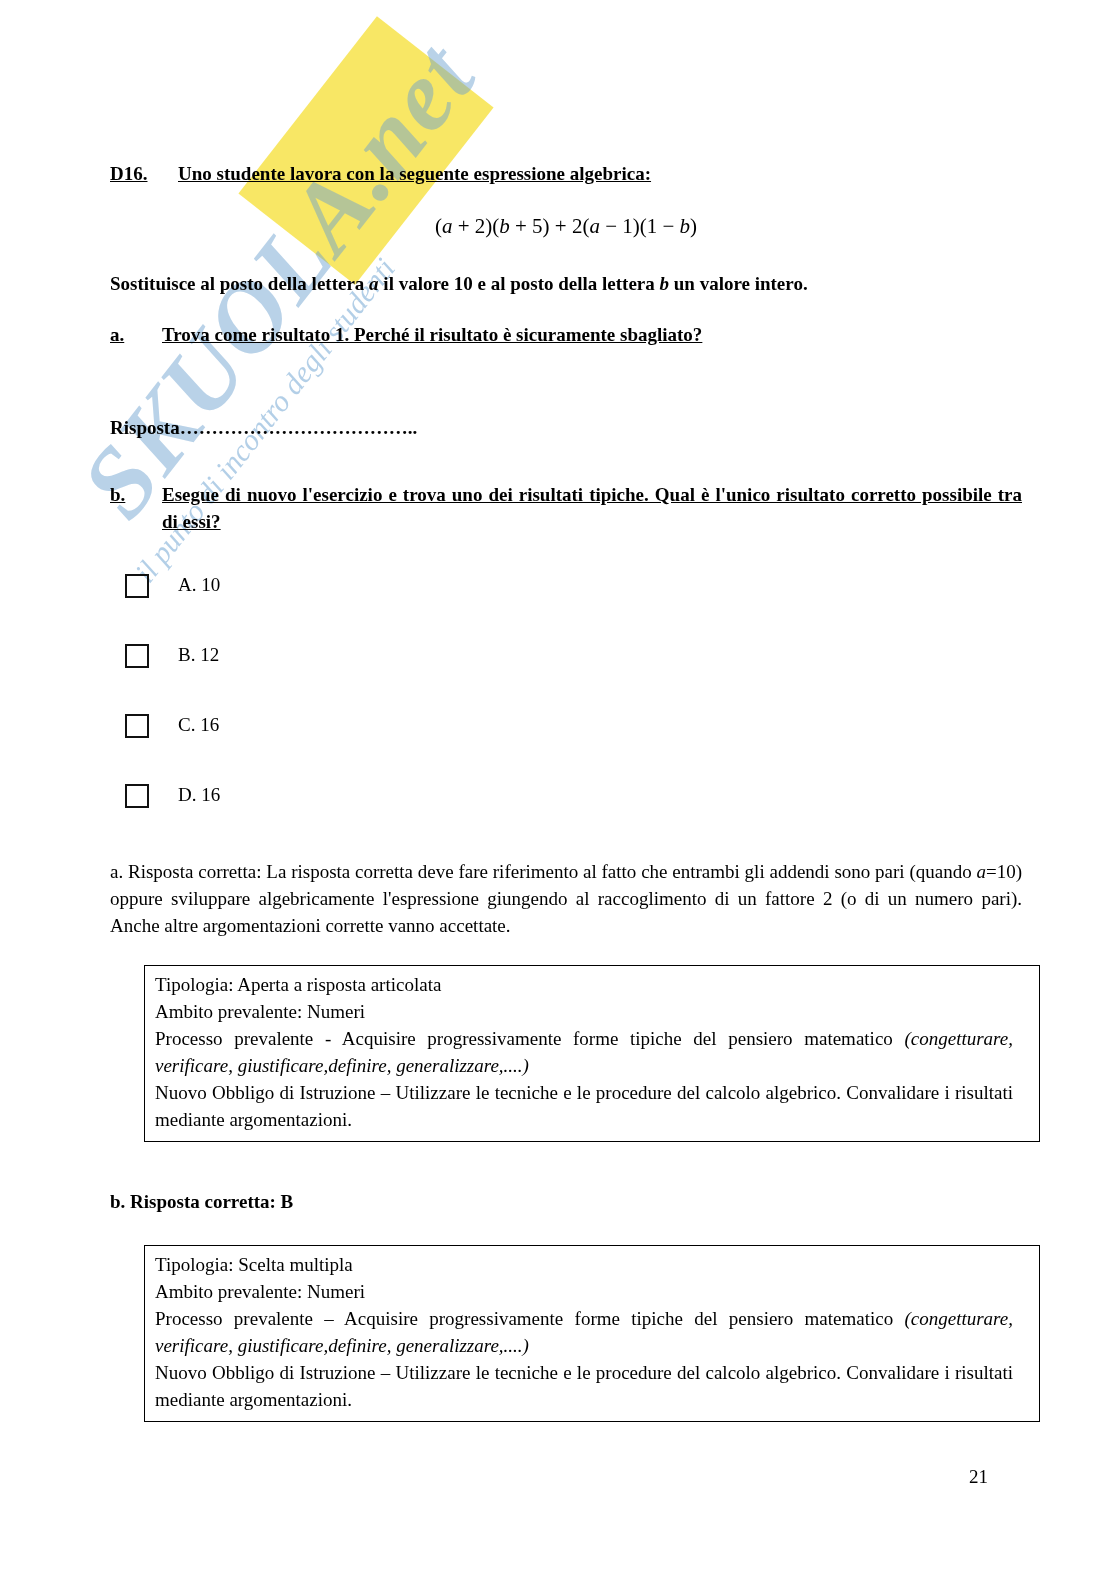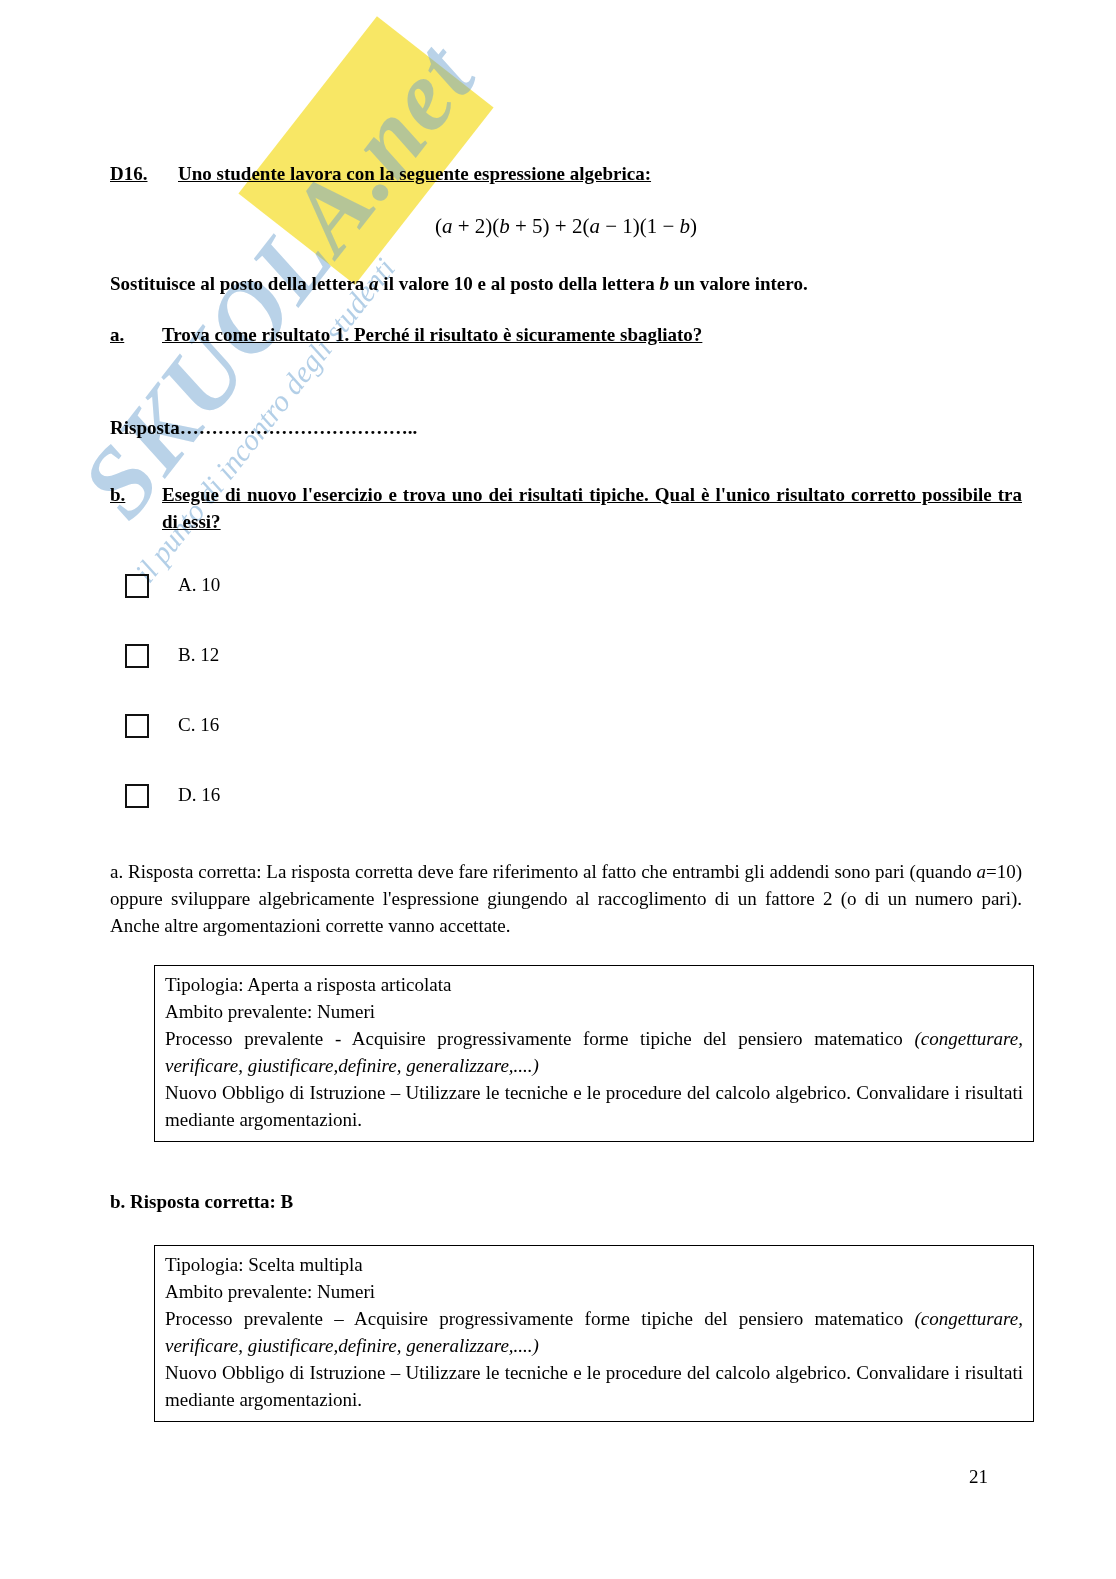--- a/index.html
+++ b/index.html
@@ -51,23 +51,23 @@
   .part-b .ptext{text-align:justify;}
   .options{margin-top:36px;margin-left:15px;}
   .option{display:flex;align-items:flex-end;margin-bottom:43px;}
   .checkbox{
     width:20px;height:20px;border:2px solid #111;flex:0 0 20px;
     display:inline-block;background:transparent;margin-top:-6px;
   }
   .opt-label{margin-left:29px;font-size:19px;}
   .answer-par{margin-top:50px;text-align:justify;}
   .info-box{
-    margin-top:26px;margin-left:44px;width:858px;
+    margin-top:26px;margin-left:34px;width:858px;
     border:1.5px solid #000;
-    padding:5px 10px 8px 10px;
+    padding:5px 26px 8px 10px;
     text-align:justify;
   }
   .answer-b{margin-top:46px;font-weight:bold;}
   .box2{margin-top:30px;}
   .page-number{position:absolute;right:128px;top:1466px;font-size:19px;z-index:1;}
 </style>
 </head>
 <body>
 
 <div class="page">

